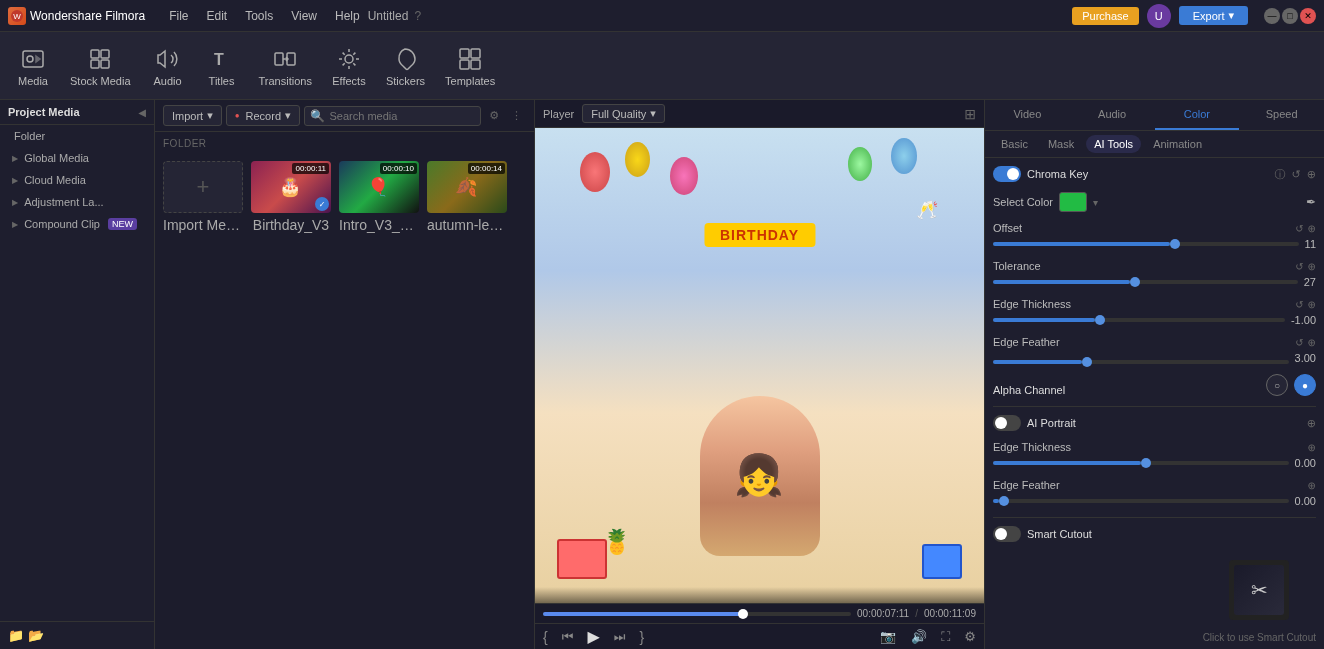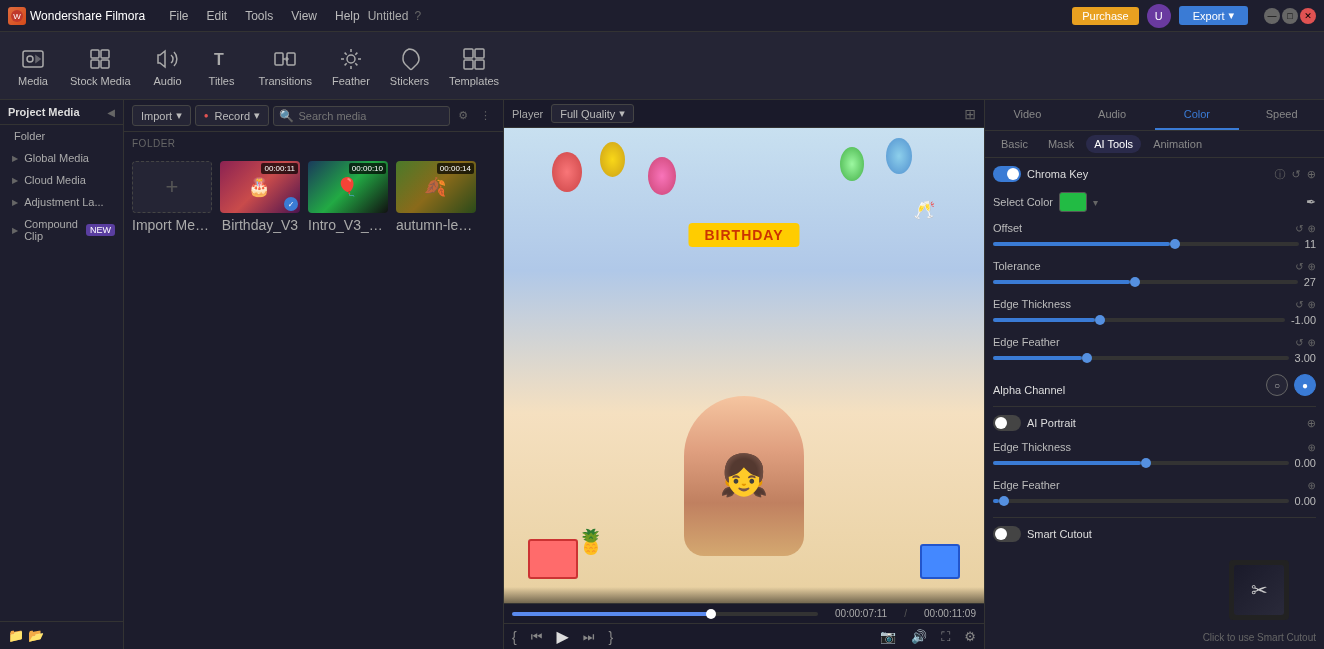--- a/index.html
+++ b/index.html
@@ -24,21 +24,21 @@
     
     .toolbar { display: flex; align-items: center; background: #252535; height: 68px; border-bottom: 1px solid #333; padding: 0 8px; gap: 4px; }
     .toolbar-item { display: flex; flex-direction: column; align-items: center; gap: 2px; padding: 6px 8px; cursor: pointer; border-radius: 4px; color: #aaa; min-width: 50px; }
     .toolbar-icon { width: 28px; height: 28px; display: flex; align-items: center; justify-content: center; font-size: 18px; }
     .toolbar-label { font-size: 11px; color: #bbb; }
 
     
     .main-layout { display: flex; height: calc(649px - 32px - 68px); }
 
     
-    .left-panel { width: 124px; background: #1e1e2e; border-right: 1px solid #333; display: flex; flex-direction: column; }
+    .left-panel { width: 155px; background: #1e1e2e; border-right: 1px solid #333; display: flex; flex-direction: column; }
     .left-panel-header { padding: 6px 8px; border-bottom: 1px solid #333; display: flex; align-items: center; justify-content: space-between; }
     .left-panel-title { font-size: 11px; color: #ddd; font-weight: 600; }
     .left-panel-toggle { color: #666; cursor: pointer; font-size: 10px; }
     .left-panel-item { display: flex; align-items: center; gap: 6px; padding: 5px 8px 5px 12px; cursor: pointer; color: #aaa; font-size: 11px; }
     .left-panel-arrow { font-size: 8px; color: #666; }
     .compound-badge { background: #5a3ea0; color: #fff; font-size: 9px; padding: 1px 4px; border-radius: 3px; margin-left: 2px; }
     .left-panel-footer { display: flex; gap: 4px; padding: 6px 8px; border-top: 1px solid #333; margin-top: auto; }
     .left-panel-footer-btn { color: #666; cursor: pointer; font-size: 13px; }
 
     
@@ -201,21 +201,21 @@
     </div>
     <span class="toolbar-label">Transitions</span>
   </div>
   <div class="toolbar-item">
     <div class="toolbar-icon">
       <svg width="24" height="24" viewBox="0 0 24 24" fill="none">
           <circle cx="12" cy="12" r="4" stroke="#aaa" stroke-width="1.5"></circle>
           <path d="M12 2v3M12 19v3M2 12h3M19 12h3M5.6 5.6l2.1 2.1M16.3 16.3l2.1 2.1M5.6 18.4l2.1-2.1M16.3 7.7l2.1-2.1" stroke="#aaa" stroke-width="1.5"></path>
         </svg>
     </div>
-    <span class="toolbar-label">Feather</span>
+    <span class="toolbar-label">Effects</span>
   </div>
   <div class="toolbar-item">
     <div class="toolbar-icon">
       <svg width="24" height="24" viewBox="0 0 24 24" fill="none">
           <path d="M12 2a10 10 0 0 1 10 10c0 2.5-1.5 5-4 7l-3 3c-.5.5-1.5.5-2 0l-3-3c-2.5-2-4-4.5-4-7A10 10 0 0 1 12 2z" stroke="#aaa" stroke-width="1.5"></path>
         </svg>
     </div>
     <span class="toolbar-label">Stickers</span>
   </div>
   <div class="toolbar-item">
@@ -359,21 +359,21 @@
 
           <div style="position:absolute;bottom:10%;left:15%;font-size:24px;">🍍</div>
 
           <div style="position:absolute;top:15%;right:10%;font-size:18px;">🥂</div>
         </div>
 
         <div style="position:absolute;bottom:0;left:0;right:0;background:linear-gradient(transparent,rgba(0,0,0,0.5));padding:8px;"></div>
       </div>
     </div>
 
-    <div style="background:#1a1a2a;padding:4px 8px;display:flex;align-items:center;gap:17px;border-top:1px solid #333;">
+    <div style="background:#1a1a2a;padding:4px 8px;display:flex;align-items:center;gap:6px;border-top:1px solid #333;">
       <div style="flex:1;height:4px;background:#333;border-radius:2px;position:relative;cursor:pointer;">
         <div style="height:100%;width:65%;background:#5a8aee;border-radius:2px;"></div>
         <div style="position:absolute;top:50%;left:65%;transform:translate(-50%,-50%);width:10px;height:10px;background:#fff;border-radius:50%;"></div>
       </div>
       <span style="font-size:10px;color:#aaa;white-space:nowrap;">00:00:07:11</span>
       <span style="font-size:10px;color:#555;">/</span>
       <span style="font-size:10px;color:#aaa;white-space:nowrap;">00:00:11:09</span>
     </div>
 
     <div style="background:#1a1a2a;padding:3px 8px;display:flex;align-items:center;justify-content:center;gap:14px;border-top:1px solid #333;">
@@ -473,21 +473,21 @@
       </div>
 
       <div class="slider-row">
         <div class="slider-label-row">
           <span class="slider-label">Edge Feather</span>
           <div class="slider-controls">
             <span class="slider-reset">↺</span>
             <span class="slider-more">⊕</span>
           </div>
         </div>
-        <div style="display:flex;align-items:center;gap:6px;">
+        <div style="display:flex;align-items:flex-end;gap:6px;">
           <div class="slider-track">
             <div class="slider-fill" style="width:30%;"></div>
             <div class="slider-thumb" style="left:30%;"></div>
           </div>
           <span class="slider-value">3.00</span>
         </div>
       </div>
 
       <div class="alpha-row">
         <span class="section-label">Alpha Channel</span>

